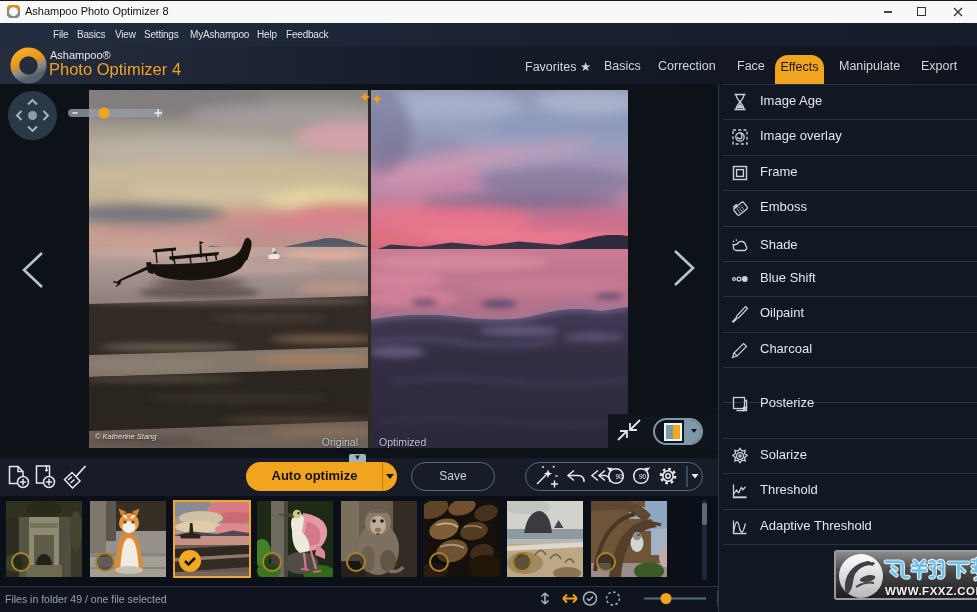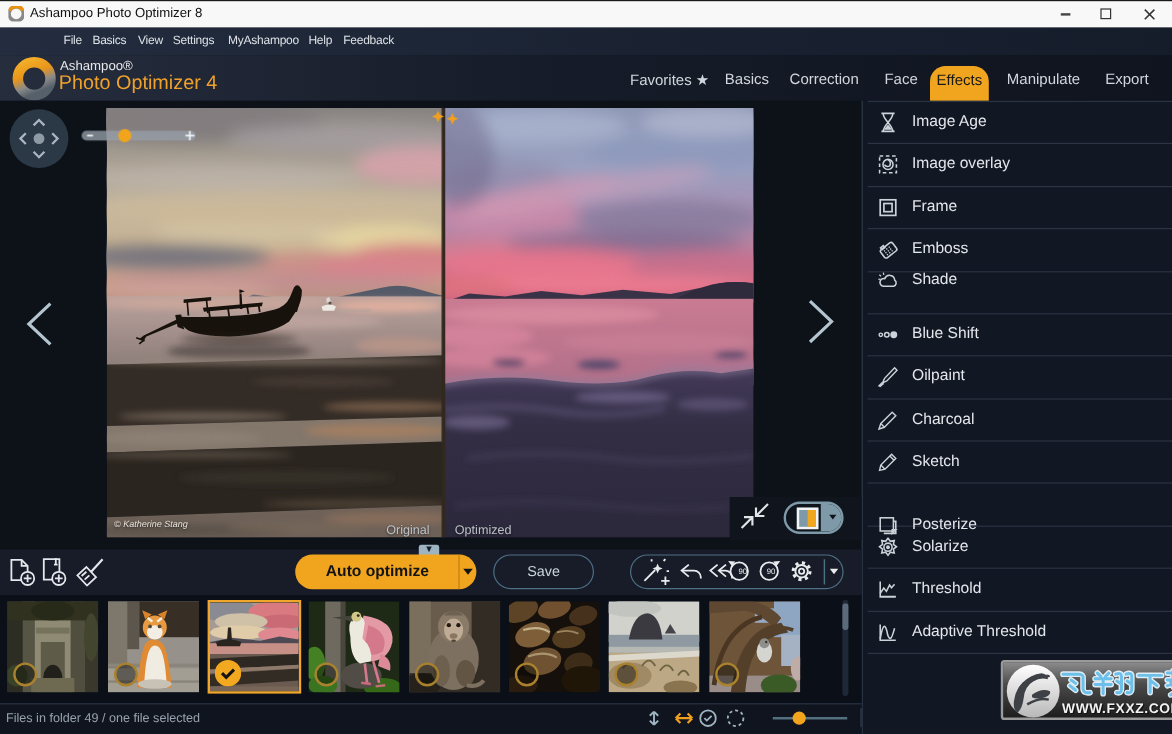--- a/index.html
+++ b/index.html
@@ -369,21 +369,21 @@
     <div class="srow" style="top:106px">
       <svg width="18" height="18" viewBox="0 0 18 18" fill="none" stroke="#ccd2d8" stroke-width="1.3">
         <g transform="rotate(-38 9 9)">
           <rect x="2.8" y="5.5" width="12.5" height="8.5" rx="1.8"></rect>
           <path d="M5 4 h3 v2 h-3 Z"></path>
           <path d="M5.5 8 l7 0 M5.5 10 l7 0 M5.5 12 l7 0" stroke-dasharray="1.1 1.4" stroke-width="1.1"></path>
         </g>
       </svg>
       <span class="lbl">Emboss</span>
     </div>
-    <div class="srow" style="top:132px">
+    <div class="srow" style="top:144px">
       <svg width="18" height="18" viewBox="0 0 18 18" fill="none" stroke="#ccd2d8" stroke-width="1.3">
         <path d="M5.5 13.5 a3.2 3.2 0 1 1 0.8 -6.3 a4.3 4.3 0 0 1 8.3 1.3 a2.8 2.8 0 0 1 -0.9 5 Z"></path>
         <path d="M3.2 5.2 l-1.4 -1.2 M5.5 4 l-0.4 -1.8 M2.8 7.6 l-1.8 0.2" stroke-width="1.1"></path>
       </svg>
       <span class="lbl">Shade</span>
     </div>
     <div class="srow" style="top:177px">
       <svg width="18" height="18" viewBox="0 0 18 18" fill="#ccd2d8" stroke="none">
         <circle cx="3" cy="9" r="1.4" fill="none" stroke="#ccd2d8" stroke-width="1.2"></circle>
         <circle cx="8" cy="9" r="1.9" fill="none" stroke="#ccd2d8" stroke-width="1.3"></circle>
@@ -398,28 +398,21 @@
       </svg>
       <span class="lbl">Oilpaint</span>
     </div>
     <div class="srow" style="top:248px">
       <svg width="18" height="18" viewBox="0 0 18 18" fill="none" stroke="#ccd2d8" stroke-width="1.2">
         <path d="M12.5 2.5 l3 3 -9.5 9.5 -3 -3 Z"></path>
         <path d="M3 12 l-1.5 4.5 L6 15"></path>
       </svg>
       <span class="lbl">Charcoal</span>
     </div>
-    <div class="srow" style="top:283px">
-      <svg width="18" height="18" viewBox="0 0 18 18" fill="none" stroke="#ccd2d8" stroke-width="1.2">
-        <path d="M12 2.5 l3.5 3.5 -9 9 -4.5 1 1 -4.5 Z"></path>
-        <path d="M10.5 4 l3.5 3.5 M3 11.5 l3.5 3.5"></path>
-      </svg>
-      <span class="lbl">Sketch</span>
-    </div>
-    <div class="srow" style="top:336px">
+    <div class="srow" style="top:302px">
       <svg width="18" height="18" viewBox="0 0 18 18" fill="none" stroke="#ccd2d8" stroke-width="1.3">
         <rect x="2.5" y="2.5" width="11" height="11"></rect>
         <path d="M13.5 5.5 h2 v10 h-7 l-3 0 M15.5 12.5 l-3 3 v-3 Z"></path>
       </svg>
       <span class="lbl">Posterize</span>
     </div>
     <div class="srow" style="top:354px">
       <svg width="18" height="18" viewBox="0 0 18 18" fill="none" stroke="#ccd2d8" stroke-width="1.3">
         <path d="M9 1.5 l2 2.6 3.2 -0.7 -0.7 3.2 2.6 2 -2.6 2 0.7 3.2 -3.2 -0.7 -2 2.6 -2 -2.6 -3.2 0.7 0.7 -3.2 -2.6 -2 2.6 -2 -0.7 -3.2 3.2 0.7 Z"></path>
         <circle cx="9" cy="9" r="3.4"></circle>

